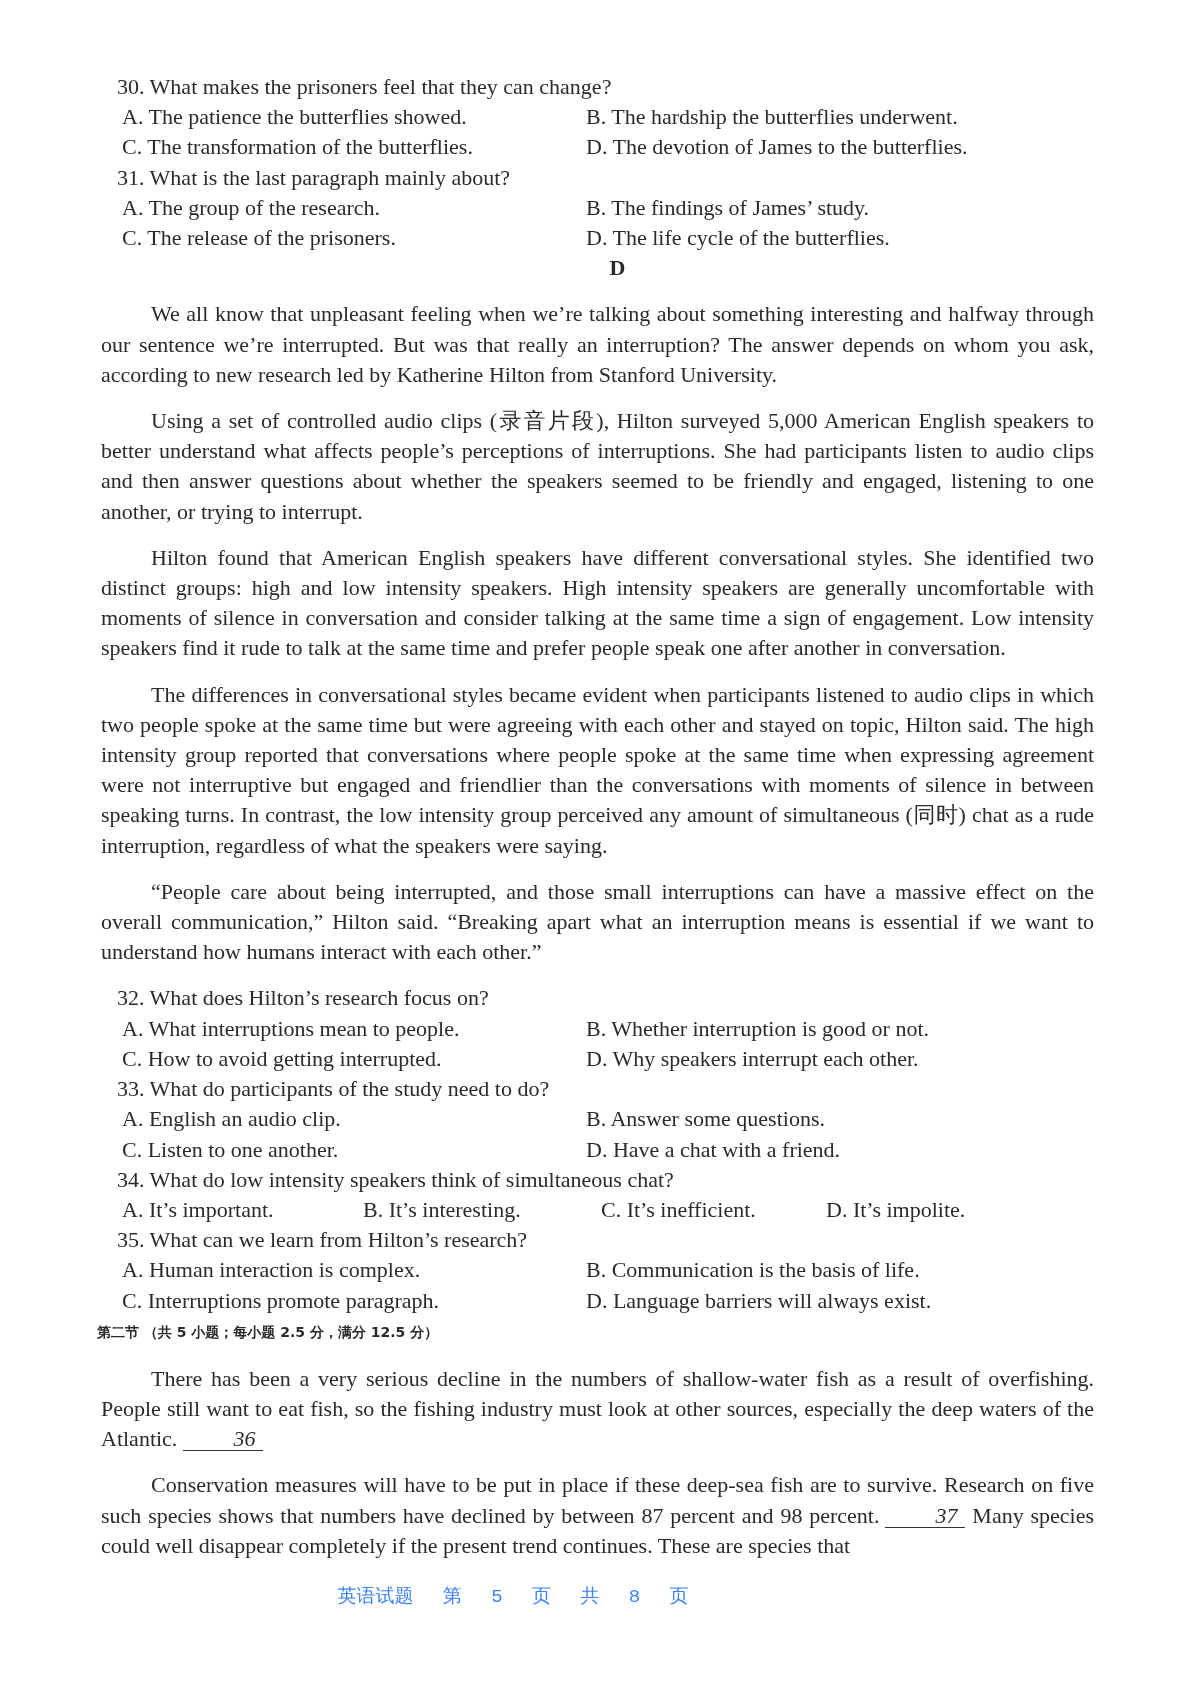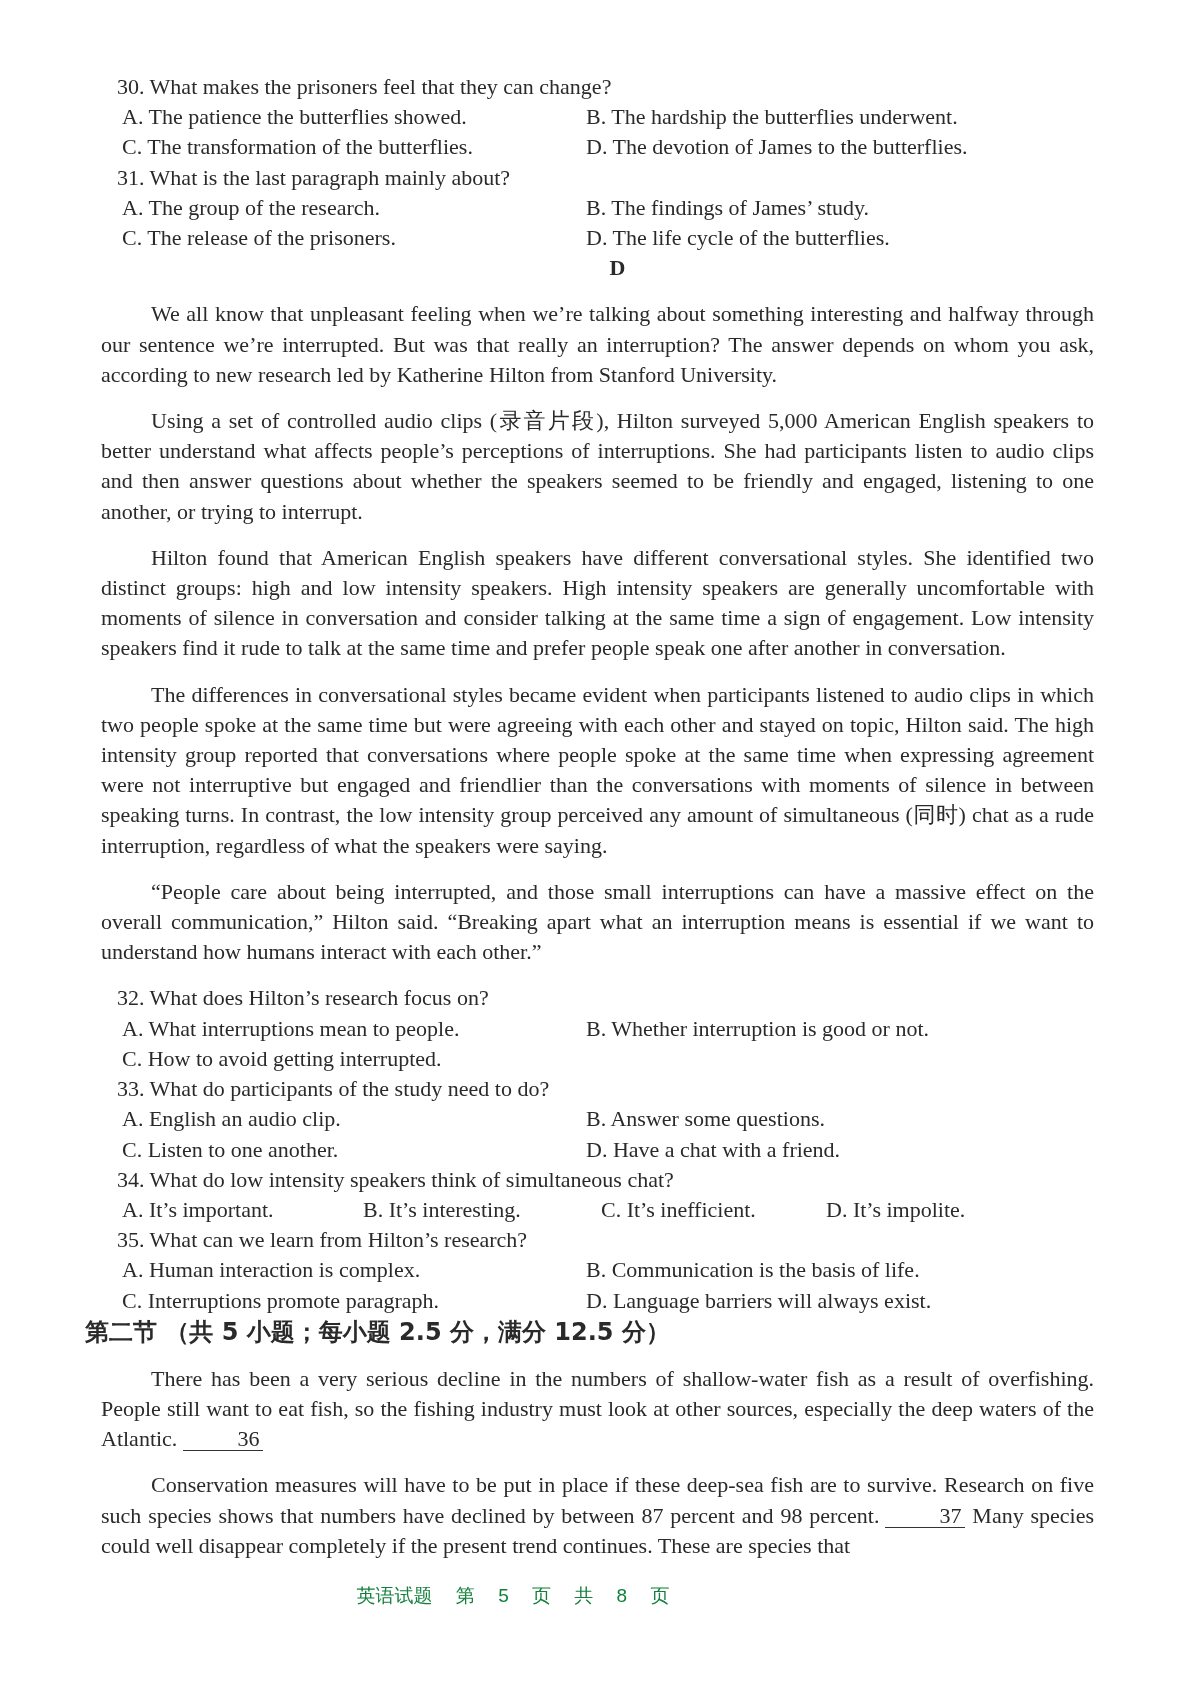--- a/index.html
+++ b/index.html
@@ -7,25 +7,25 @@
          font-family:"Liberation Serif","DejaVu Serif",serif; color:#2a2a2a; }
   .page { position:absolute; left:85px; top:72px; width:1025px; }
   .line { font-size:22px; line-height:30.2px; white-space:nowrap;margin-left:32px; }
   .opts { display:flex; padding-left:37px; font-size:22px; line-height:30.2px; }
   .opts .c1 { width:464px; }
   .opts4 { display:flex; padding-left:37px; font-size:22px; line-height:30.2px; }
   .opts4 span:nth-child(1){ width:225px; } .opts4 span:nth-child(2){ width:238px;margin-left:16px; }
   .opts4 span:nth-child(3){ width:225px; }
   .sec-letter { text-align:center; font-weight:bold; font-size:22px; line-height:30.2px; padding-left:40px; }
   p.para { margin:16px; font-size:22px; line-height:30.2px; text-align:justify; text-indent:50px; }
-  .heading2 { font-size:24px; line-height:32px; font-weight:bold; font-family:"DejaVu Sans",sans-serif; }
+  .heading2 { font-size:14px; line-height:32px; font-weight:bold; font-family:"DejaVu Sans",sans-serif;margin-left:12px; }
   .cn { font-family:"DejaVu Sans",sans-serif; font-size:21px; }
-  .blank { display:inline-block; min-width:80px; border-bottom:1.5px solid #333; text-align:center; line-height:22px; margin-left:6px; }
+  .blank { display:inline-block; min-width:80px; border-bottom:1.5px solid #333; line-height:22px; margin-left:6px;font-style:italic; }
   .footer { position:absolute; top:1583px; left:0; width:1026px; text-align:center;
-            font-family:Liberation Sans, sans-serif; font-size:19px; word-spacing:18px; color:#15803d; }
+            font-family:Liberation Mono, monospace; font-size:19px; word-spacing:18px; color:#3b82f6; }
 </style>
 </head>
 <body>
 
 <div class="page">
 
   <div>
     <div class="line">30. What makes the prisoners feel that they can change?</div>
     <div class="opts">
         <span class="c1">A. The patience the butterflies showed.</span>
@@ -59,20 +59,21 @@
   </div>
 
   <div>
     <div class="line">32. What does Hilton’s research focus on?</div>
     <div class="opts">
         <span class="c1">A. What interruptions mean to people.</span>
         <span>B. Whether interruption is good or not.</span>
       </div>
     <div class="opts">
         <span class="c1">C. How to avoid getting interrupted.</span>
+        <span>D. Why speakers interrupt each other.</span>
       </div>
   </div>
   <div>
     <div class="line">33. What do participants of the study need to do?</div>
     <div class="opts">
         <span class="c1">A. English an audio clip.</span>
         <span>B. Answer some questions.</span>
       </div>
     <div class="opts">
         <span class="c1">C. Listen to one another.</span>

